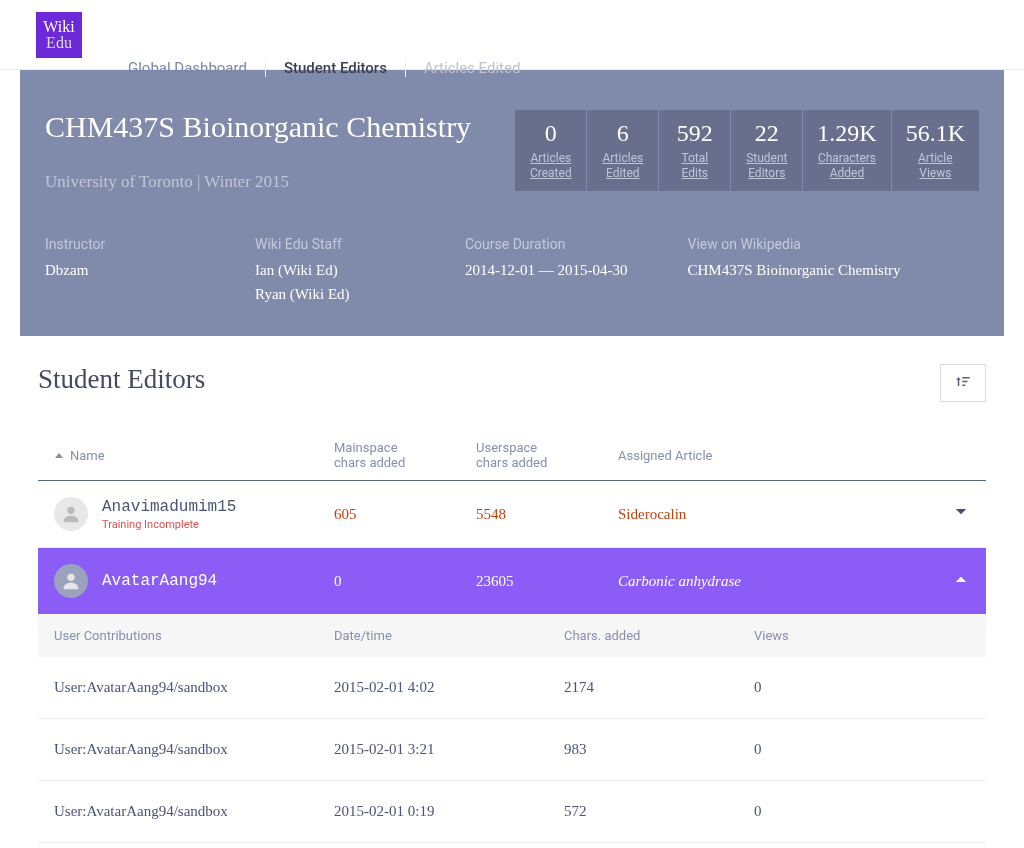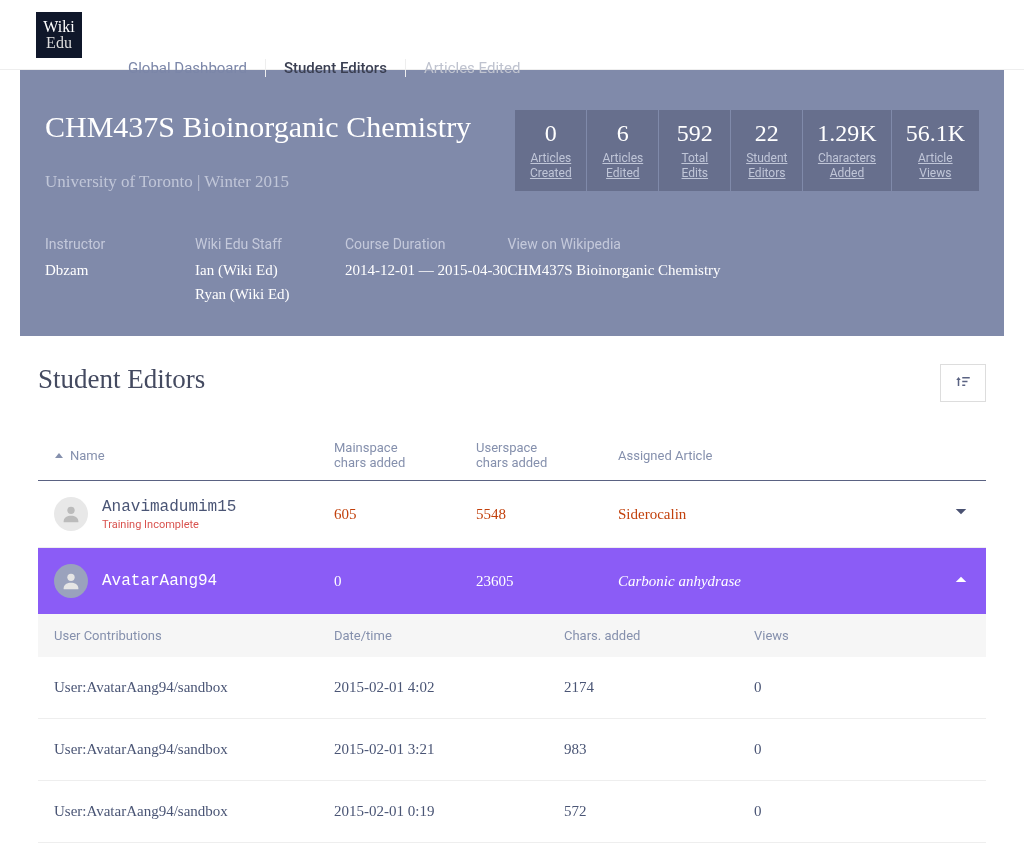--- a/index.html
+++ b/index.html
@@ -1,35 +1,35 @@
 <!DOCTYPE html>
 <html><head>
 <meta charset="utf-8">
 <style>
   * { box-sizing: border-box; margin: 0; padding: 0; }
   body { font-family: -apple-system, BlinkMacSystemFont, "Segoe UI", Roboto, "Helvetica Neue", Arial, sans-serif; background: #fff; color: #333; width: 1024px; }
   .topbar { display: flex; align-items: center; height: 70px; padding: 0 20px 0 36px; border-bottom: 1px solid #eee; background: #fff; }
-  .logo { width: 46px; height: 46px; background: #0f172a; color: #fff; display: flex; flex-direction: column; align-items: center; justify-content: center; font-family: Georgia, serif; font-size: 16px; line-height: 1; margin-right: 28px; }
+  .logo { width: 46px; height: 46px; background: #6d28d9; color: #fff; display: flex; flex-direction: column; align-items: center; justify-content: center; font-family: Georgia, serif; font-size: 16px; line-height: 1; margin-right: 28px; }
   .logo span:last-child { color: #ddd; }
   .nav { display: flex; align-items: flex-end; height: 84px; }
   .nav-item { display: flex; align-items: center; padding: 0 18px; font-size: 15px; color: #7b86a8; cursor: pointer; border-right: 1px solid #eee; }
   .nav-item.active { color: #3a3f52; font-weight: 500; }
   .nav-item.muted { color: #bfc3cf; border-right: none; }
   
   .page { margin: 0 20px; }
   .banner { background: #808aaa; color: #fff; padding: 40px 25px 30px 25px; }
   .banner-top { display: flex; justify-content: space-between; align-items: flex-start; }
   .course-title { font-family: Georgia, serif; font-size: 30px; font-weight: 500; color: #fff; }
   .course-sub { font-family: Georgia, serif; font-size: 17px; color: #c0c6d8; margin-top: 28px; }
   .stats { display: flex; }
   .stat { background: #676f8d; text-align: center; padding: 10px 14px; border-right: 1px solid #808aaa; min-width: 72px; }
   .stat:last-child { border-right: none; }
   .stat .val { font-family: Georgia, serif; font-size: 24px; font-weight: 400; color: #fff; }
   .stat .lbl { font-size: 12px; color: #c0c6d8; margin-top: 4px; line-height: 1.25; text-decoration: underline; }
-  .meta { display: flex; margin-top: 44px; flex-wrap: wrap; }
+  .meta { display: flex; gap: 60px; margin-top: 44px; flex-wrap: wrap; }
   .meta-col { min-width: 150px; }
   .meta-label { font-size: 14px; color: #c4c9db; margin-bottom: 6px; }
   .meta-value { font-family: Georgia, serif; font-size: 15px; color: #fff; line-height: 1.6; }
   .meta-value a { color: #fff; text-decoration: none; }
 
   .content { background: #fff; padding: 28px 18px 0 18px; }
   .section-head { display: flex; justify-content: space-between; align-items: flex-start; }
   .section-title { font-family: Georgia, serif; font-size: 27px; color: #444a60; font-weight: 400; }
   .sort-btn { width: 46px; height: 38px; border: 1px solid #ddd; display: flex; align-items: center; justify-content: center; cursor: pointer; color: #5a6282; }
   .sort-btn svg { width: 18px; height: 18px; }

